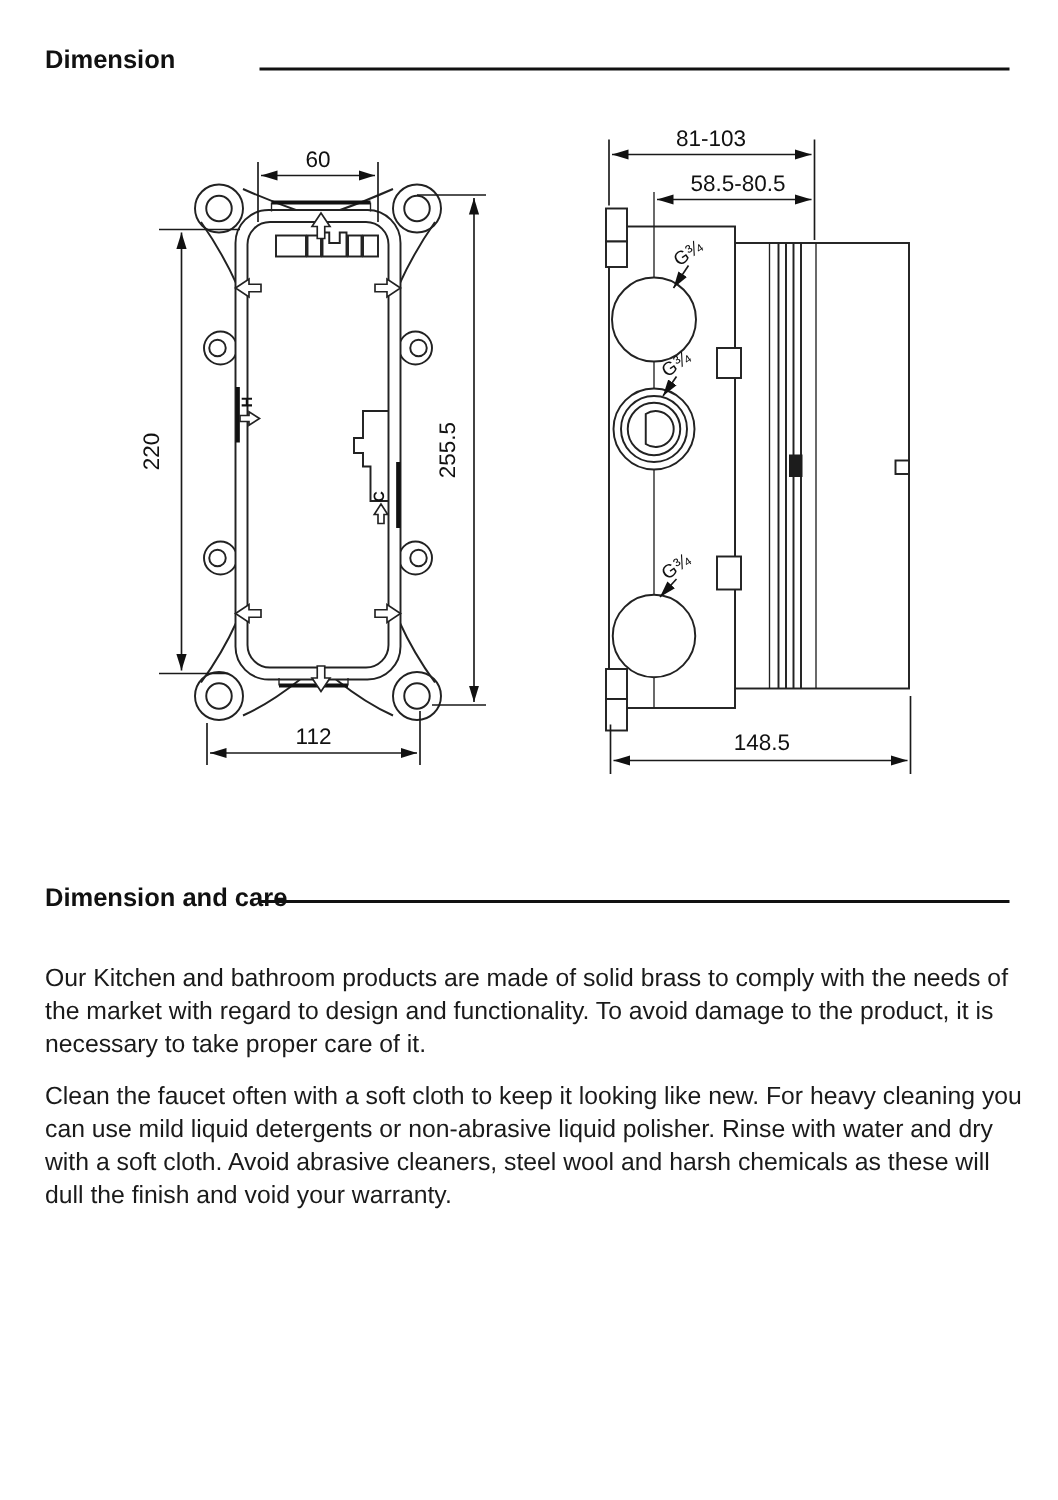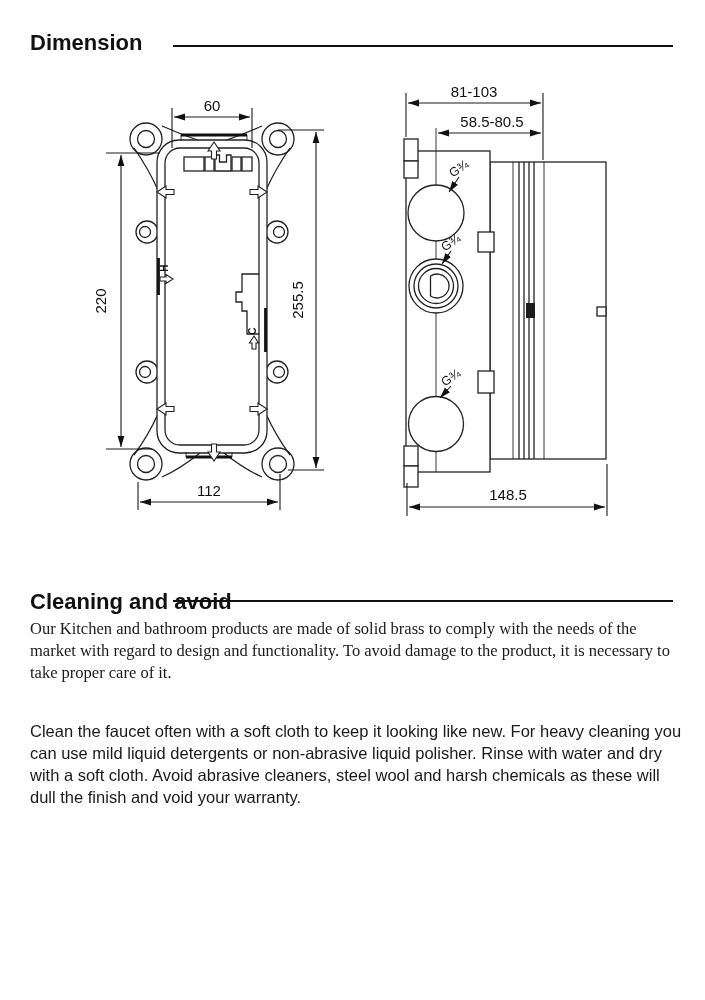--- a/index.html
+++ b/index.html
@@ -1,35 +1,35 @@
 <!DOCTYPE html>
 <html><head>
 <meta charset="utf-8">
 <style>
   html,body{margin:0;padding:0;}
   body{
     width:705px;height:1000px;position:relative;background:#fff;
     font-family:"Liberation Sans",sans-serif;color:#1a1a1a;overflow:hidden;
   }
   .heading{
-    position:absolute;left:30px;margin:0;font-size:22px;font-weight:700;color:#111;
+    position:absolute;left:30px;margin:0;font-size:17px;font-weight:700;color:#111;
     letter-spacing:0px;
   }
   .rule{
     position:absolute;left:173px;width:500px;height:0;border-top:2px solid #111;
   }
   #h1{top:30px;}
   #rule1{top:45px;}
   #h2{top:589px;}
   #rule2{top:600px;}
   .para{
     position:absolute;left:30px;width:652px;margin:0;
     font-size:16.5px;line-height:22px;color:#1a1a1a;
   }
-  #p1{top:618px;font-family:Liberation Serif, serif;}
+  #p1{top:641px;}
   #p2{top:720px;}
   svg{position:absolute;top:0;left:0;}
   .ln{stroke:#222;stroke-width:1.3;fill:none;}
   .wf{stroke:#222;stroke-width:1.3;fill:#fff;}
   .thin{stroke:#222;stroke-width:0.9;fill:none;}
   .dim{stroke:#1a1a1a;stroke-width:1.1;fill:none;}
   .thick{stroke:#111;stroke-width:2.8;fill:none;}
   .oarrow{stroke:#222;stroke-width:1.1;fill:#fff;}
   .dimtext{font:15px "Liberation Sans",sans-serif;fill:#111;}
   .gtext{font:12.5px "Liberation Sans",sans-serif;fill:#111;}
@@ -172,17 +172,17 @@
 
     <line class="dim" x1="438" y1="133" x2="541" y2="133" marker-start="url(#arr)" marker-end="url(#arr)"></line>
     <text class="dimtext" x="492" y="127" text-anchor="middle">58.5-80.5</text>
 
     <path class="dim" d="M407,483 V516 M607,464 V516"></path>
     <line class="dim" x1="409" y1="507" x2="605" y2="507" marker-start="url(#arr)" marker-end="url(#arr)"></line>
     <text class="dimtext" x="508" y="500" text-anchor="middle">148.5</text>
   </g>
 </svg>
 
-<h2 id="h2" class="heading">Cleaning and avoid</h2>
+<h2 id="h2" class="heading">Dimension and care</h2>
 <div id="rule2" class="rule"></div>
 
 <p id="p1" class="para">Our Kitchen and bathroom products are made of solid brass to comply with the needs of the market with regard to design and functionality. To avoid damage to the product, it is necessary to take proper care of it.</p>
 <p id="p2" class="para">Clean the faucet often with a soft cloth to keep it looking like new. For heavy cleaning you can use mild liquid detergents or non-abrasive liquid polisher. Rinse with water and dry with a soft cloth. Avoid abrasive cleaners, steel wool and harsh chemicals as these will dull the finish and void your warranty.</p>
 
 </body></html>

